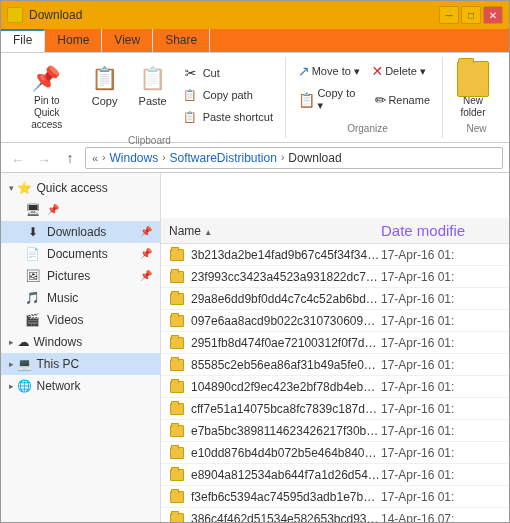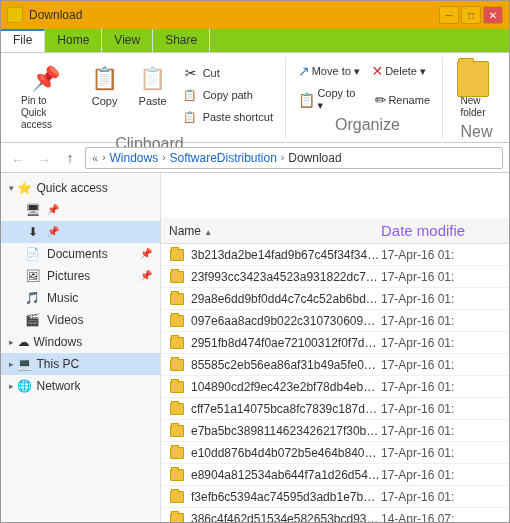--- a/index.html
+++ b/index.html
@@ -48,21 +48,21 @@
       border-radius: 2px;
       display: flex; align-items: center; justify-content: center;
       cursor: pointer;
       font-size: 10px;
       color: #555;
     }
 
     
     .ribbon-tabs {
       display: flex;
-      background: #84cc16;
+      background: #f97316;
       border-bottom: 1px solid #ccc;
       height: 24px;
     }
     .ribbon-tab {
       padding: 4px 12px;
       cursor: pointer;
       font-size: 12px;
       color: #333;
       border-right: 1px solid #ddd;
     }
@@ -91,21 +91,21 @@
       gap: 2px;
     }
     .ribbon-group:last-child { border-right: none; }
     .ribbon-group-content {
       display: flex;
       align-items: flex-start;
       gap: 4px;
       flex: 1;
     }
     .ribbon-group-label {
-      font-size: 16px;
+      font-size: 10px;
       color: #777;
       margin-top: auto;
       padding-left: 7px;
     }
 
     .ribbon-btn-large {
       display: flex;
       flex-direction: column;
       align-items: center;
       cursor: pointer;
@@ -114,21 +114,21 @@
       border-radius: 2px;
     }
     .ribbon-btn-icon {
       width: 32px; height: 32px;
       display: flex; align-items: center; justify-content: center;
       font-size: 22px;
     }
     .ribbon-btn-label {
       font-size: 11px;
       color: #333;
-      text-align: left;
+      text-align: center;
     }
 
     .ribbon-btn-small-group {
       display: flex;
       flex-direction: column;
       gap: 2px;
       padding-top: 2px;
     }
     .ribbon-btn-small {
       display: flex;
@@ -461,20 +461,21 @@
       <span class="expand-arrow">▾</span>
       <span>⭐</span>
       <span>Quick access</span>
     </div>
     <div class="sidebar-item" style="padding-left:24px;">
       <span class="sidebar-icon">🖥</span>
       <span class="sidebar-pin">📌</span>
     </div>
     <div class="sidebar-item active" style="padding-left:24px;">
       <span class="sidebar-icon">⬇</span>
+      <span class="sidebar-label">Downloads</span>
       <span class="sidebar-pin">📌</span>
     </div>
     <div class="sidebar-item" style="padding-left:24px;">
       <span class="sidebar-icon">📄</span>
       <span class="sidebar-label">Documents</span>
       <span class="sidebar-pin">📌</span>
     </div>
     <div class="sidebar-item" style="padding-left:24px;">
       <span class="sidebar-icon">🖼</span>
       <span class="sidebar-label">Pictures</span>

